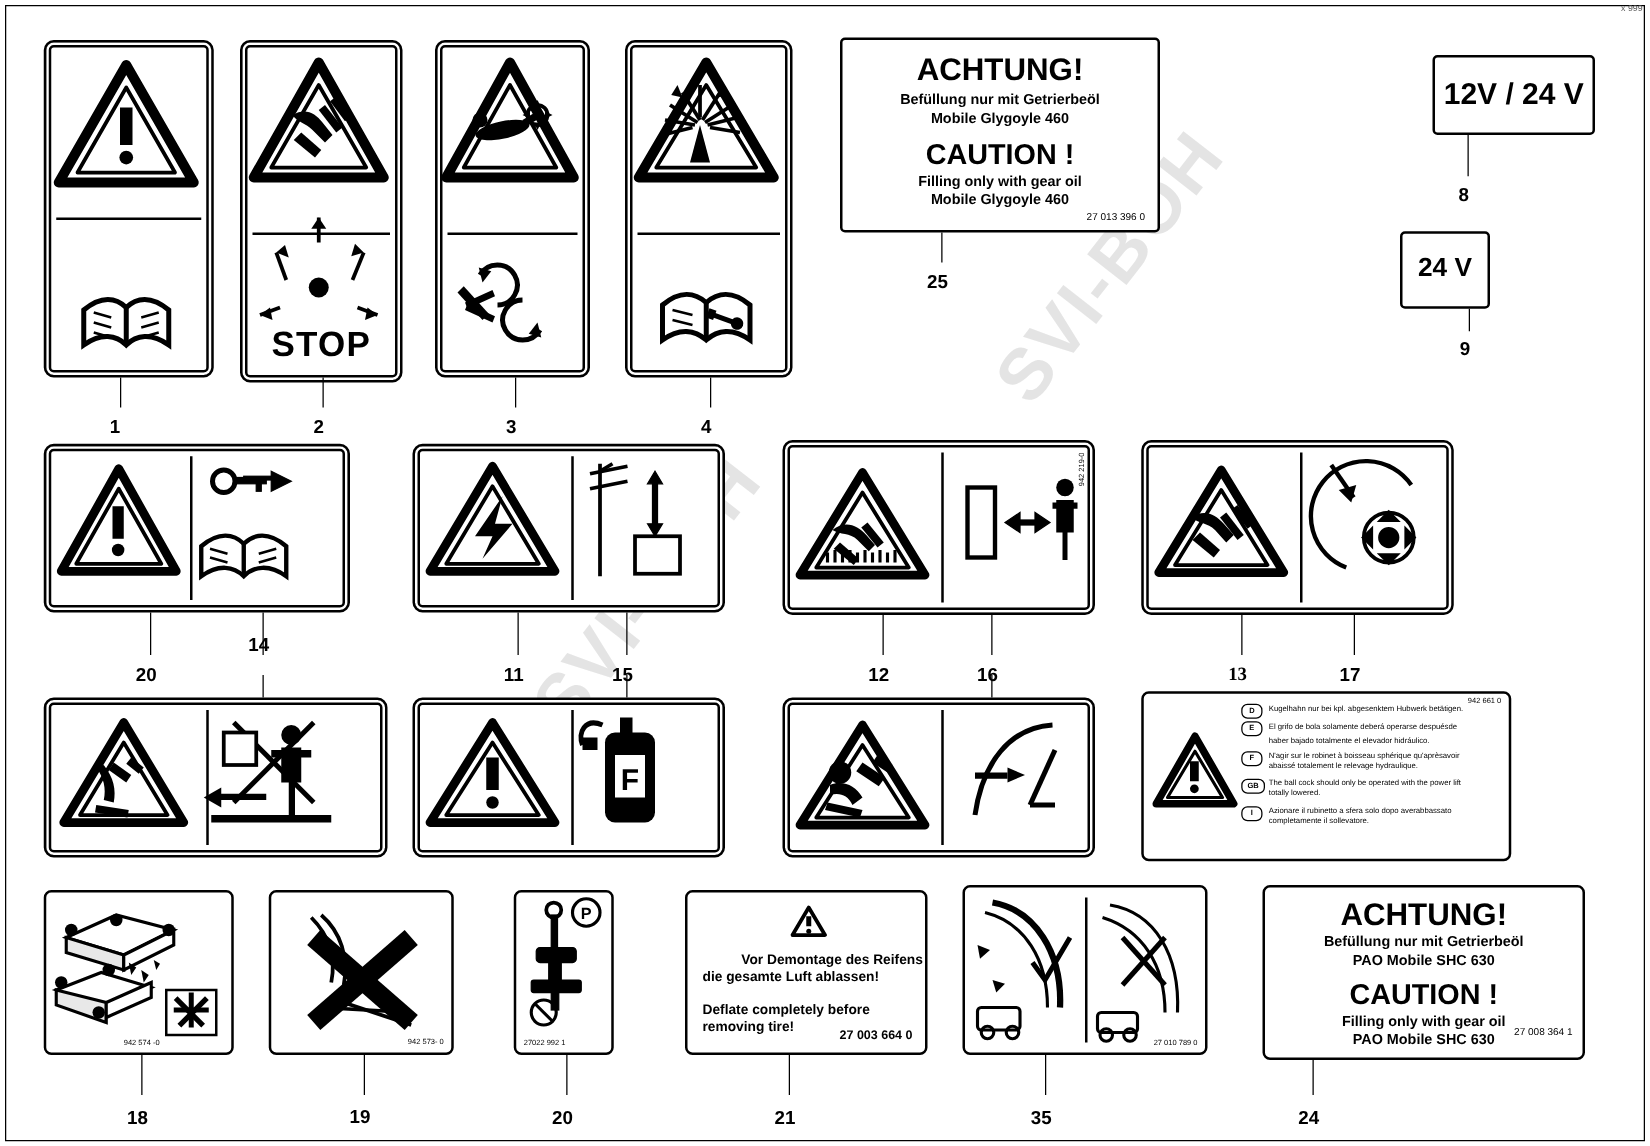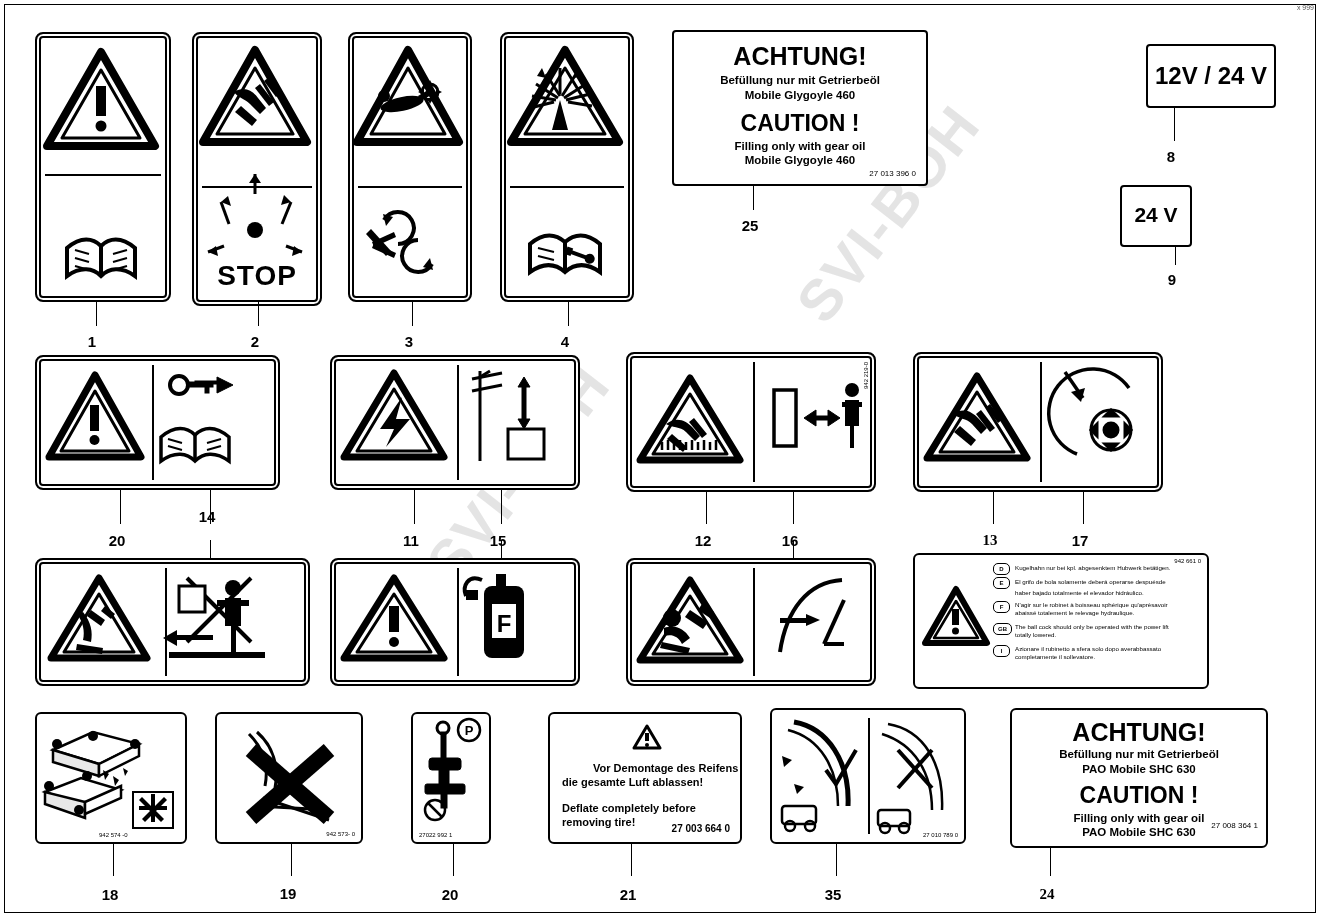--- a/index.html
+++ b/index.html
@@ -566,15 +566,15 @@
       <div class="lbl" style="left: 484px; top: 532px; width: 28px;">15</div>
       <div class="lbl" style="left: 689px; top: 532px; width: 28px;">12</div>
       <div class="lbl" style="left: 776px; top: 532px; width: 28px;">16</div>
       <div class="lbl" style="left: 976px; top: 532px; width: 28px; font-family: Liberation Serif, serif;">13</div>
       <div class="lbl" style="left: 1066px; top: 532px; width: 28px;">17</div>
       <div class="lbl" style="left: 96px; top: 886px; width: 28px;">18</div>
       <div class="lbl" style="left: 274px; top: 885px; width: 28px;">19</div>
       <div class="lbl" style="left: 436px; top: 886px; width: 28px;">20</div>
       <div class="lbl" style="left: 614px; top: 886px; width: 28px;">21</div>
       <div class="lbl" style="left: 819px; top: 886px; width: 28px;">35</div>
-      <div class="lbl" style="left: 1033px; top: 886px; width: 28px; font-family: Liberation Serif, serif;">24</div>
+      <div class="lbl" style="left: 1033px; top: 886px; width: 28px;">24</div>
     </div>
 </div>
 
 </body></html>

